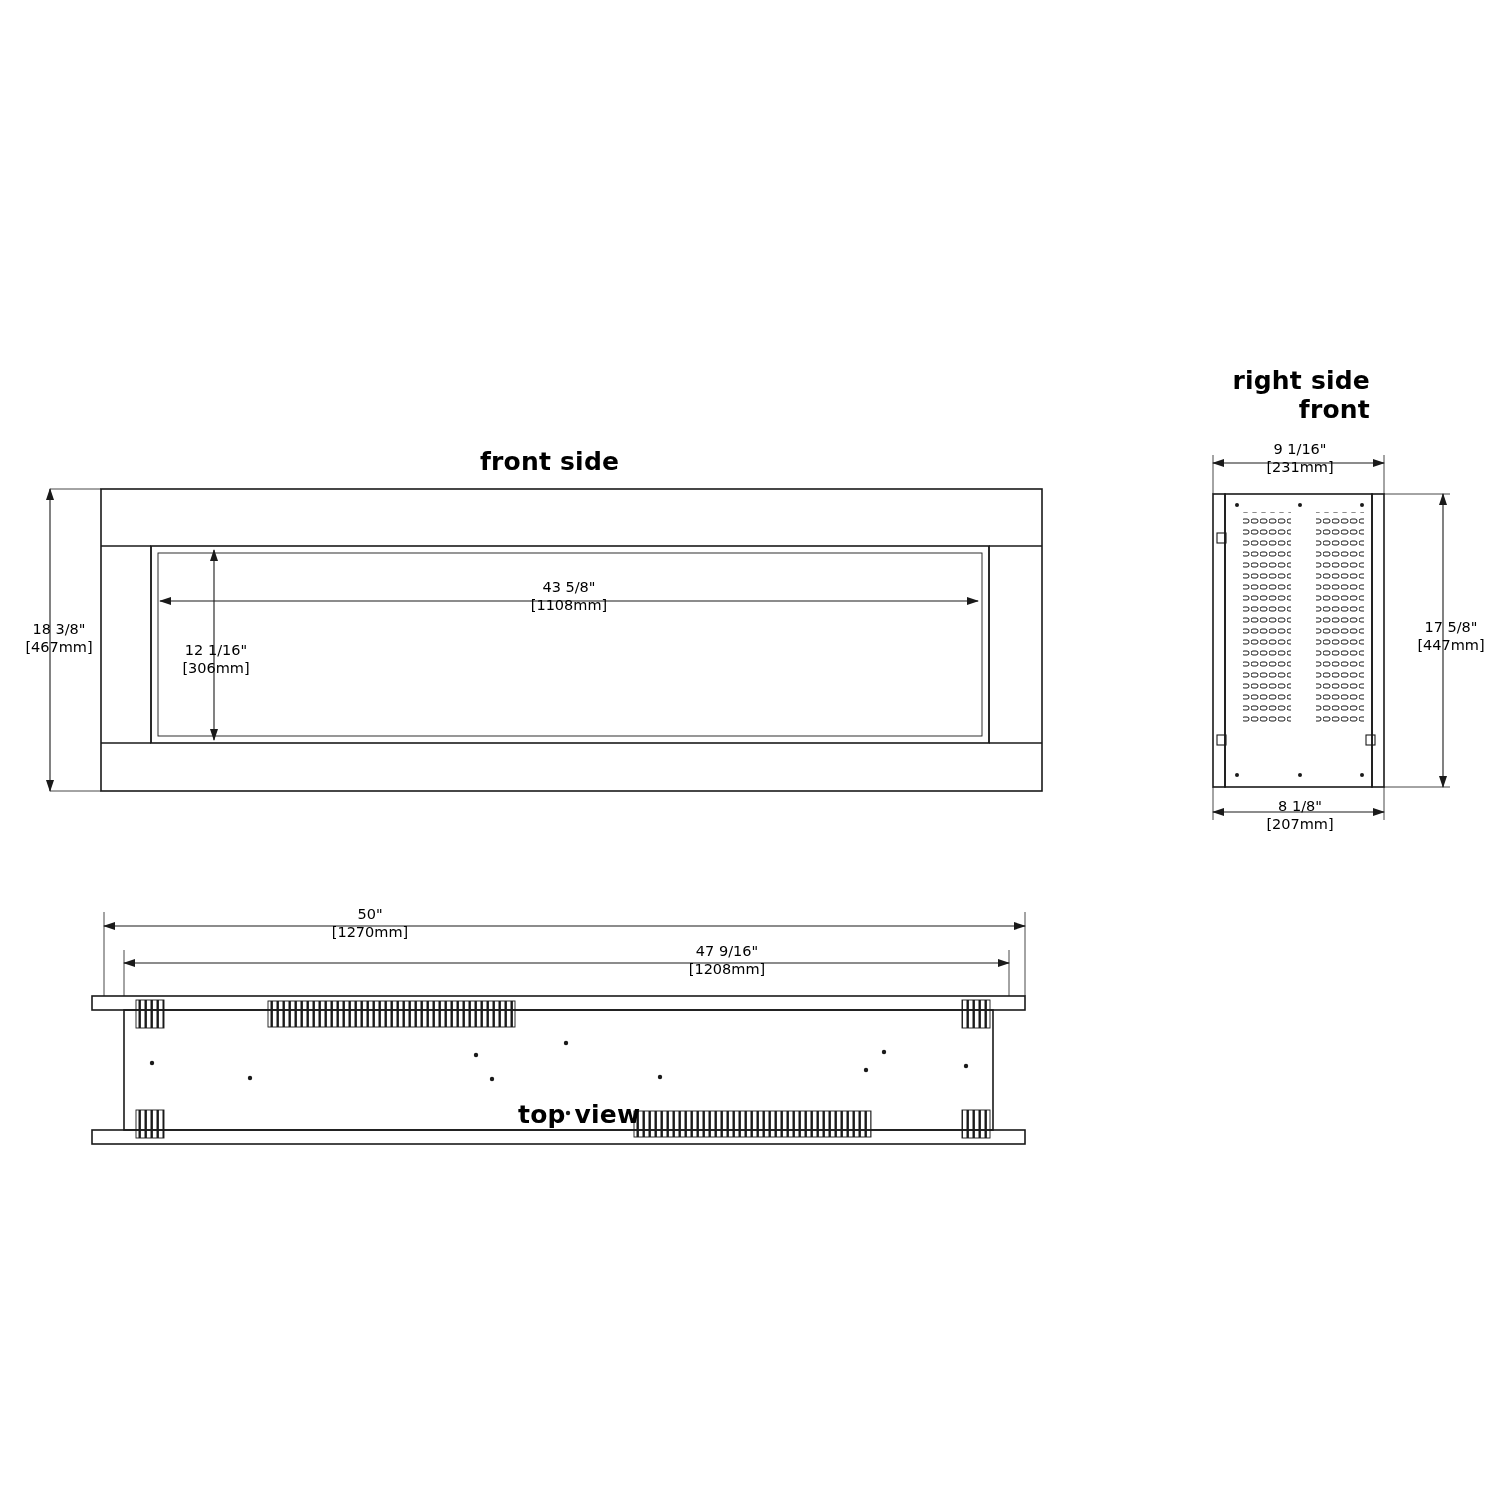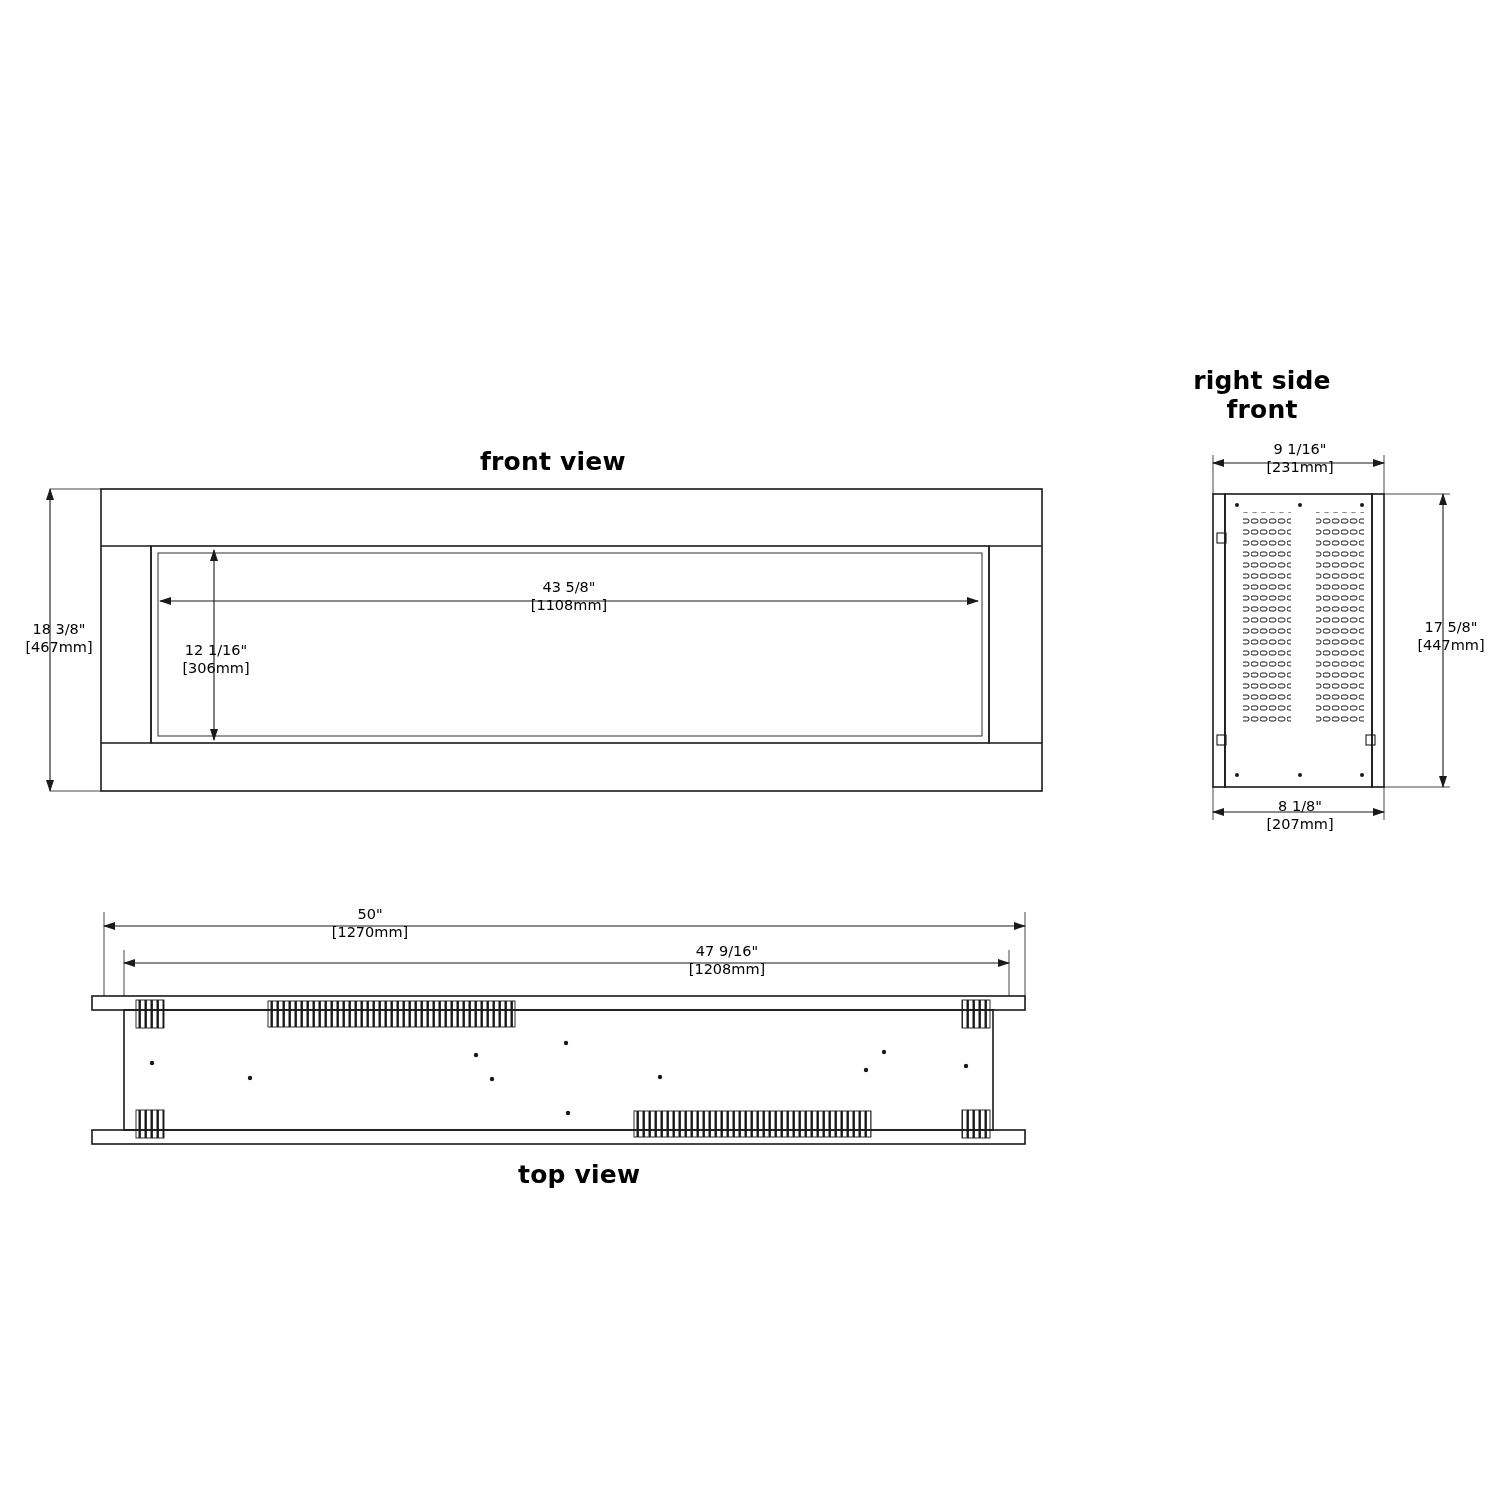--- a/index.html
+++ b/index.html
@@ -34,27 +34,27 @@
     letter-spacing: 0.2px;
     color: #000;
     white-space: nowrap;
   }
   #front-view-title {
     left: 480px;
     top: 447px;
   }
   #top-view-title {
     left: 518px;
-    top: 1160px;
+    top: 1100px;
     text-align: right;
   }
   #right-view-title {
-    left: 1182px;
+    left: 1210px;
     top: 366px;
-    text-align: center;
+    text-align: right;
     width: 160px;
     line-height: 1.16;
   }
   .dim {
     position: absolute;
     font-size: 14.5px;
     font-family: "DejaVu Sans", sans-serif;
     color: #000;
     white-space: nowrap;
     text-align: center;
@@ -187,21 +187,21 @@
       <line x1="1025" y1="912" x2="1025" y2="996" stroke-width="0.8"></line>
     </g>
 
     <g stroke="#1a1a1a" stroke-width="1.1" fill="none">
       <line x1="124" y1="963" x2="1009" y2="963" marker-start="url(#arrL)" marker-end="url(#arrR)"></line>
       <line x1="124" y1="950" x2="124" y2="996" stroke-width="0.8"></line>
       <line x1="1009" y1="950" x2="1009" y2="996" stroke-width="0.8"></line>
     </g>
   </svg>
 
-  <div class="view-title" id="front-view-title">front view</div>
+  <div class="view-title" id="front-view-title">front side</div>
   <div class="view-title" id="top-view-title">top view</div>
   <div class="view-title" id="right-view-title">
     <span>right side</span><br>
     <span>front</span>
   </div>
 
   <div class="dim" style="left:20px; top:620px; width:78px;">
     <span>18 3/8"</span>
     <span class="l2">[467mm]</span>
   </div>

